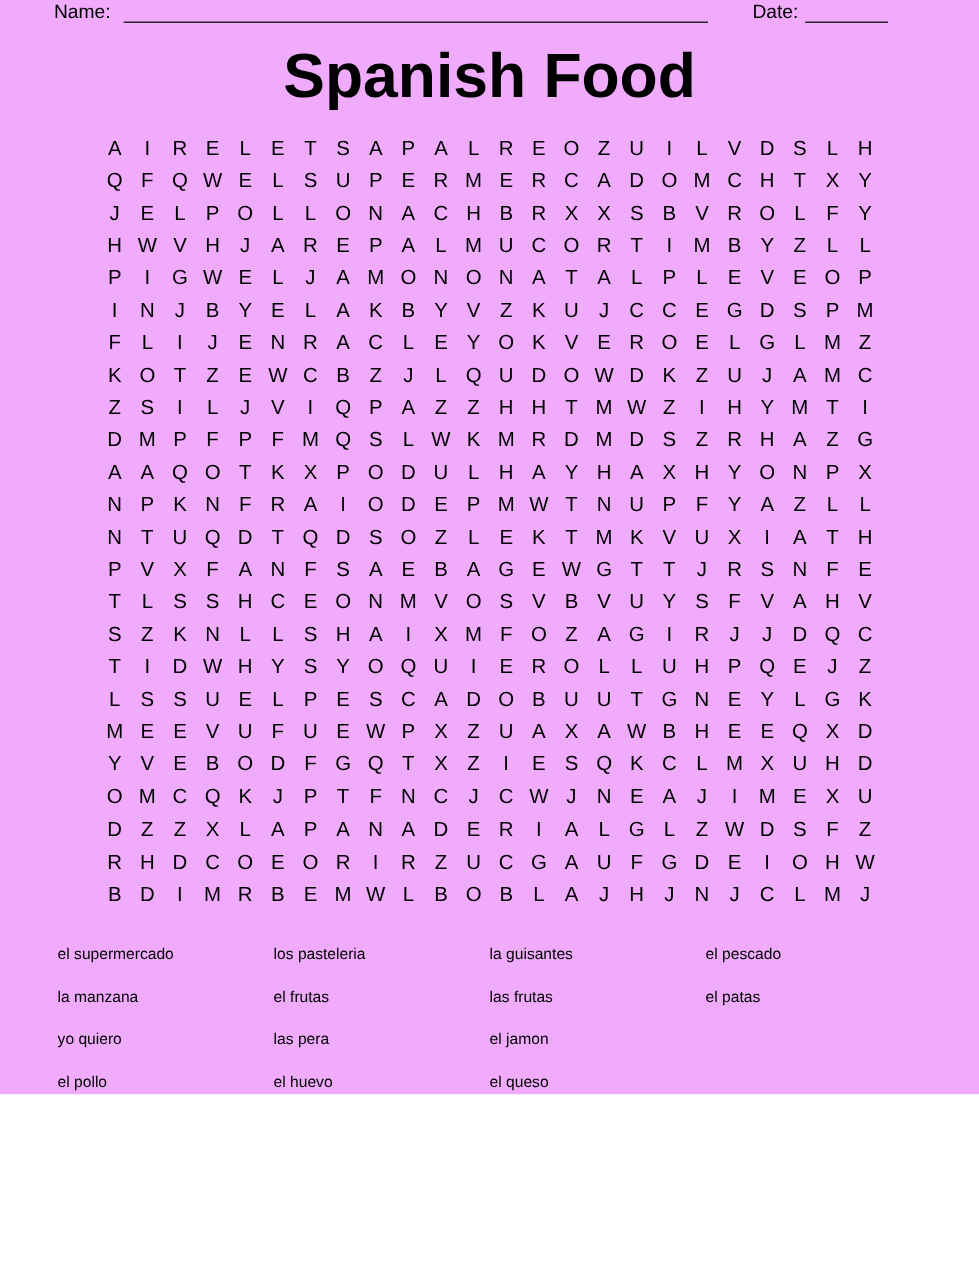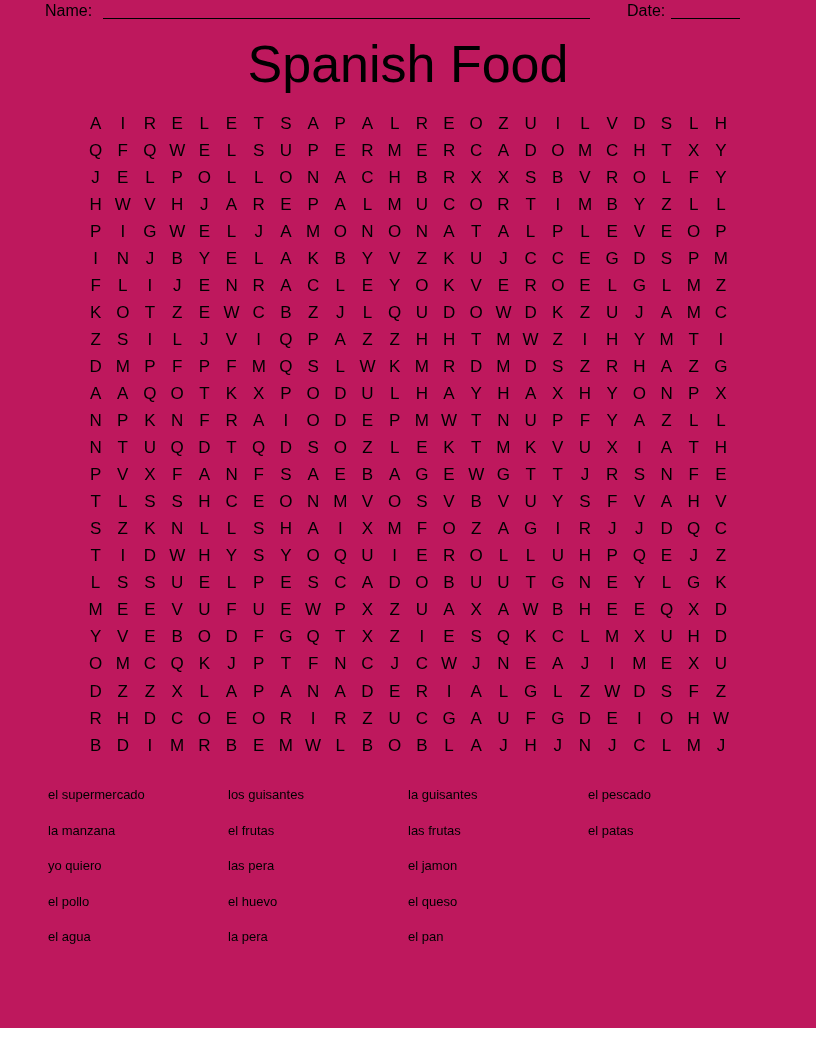--- a/index.html
+++ b/index.html
@@ -5,22 +5,22 @@
   html, body {
     margin: 0;
     padding: 0;
     background: #ffffff;
     font-family: "Liberation Sans", sans-serif;
     color: #000000;
   }
   .page {
     position: relative;
     width: 816px;
-    height: 1028px;
-    background: #be185d;
+    height: 912px;
+    background: #f0abfc;
     overflow: hidden;
   }
   
   .hdr-label {
     position: absolute;
     font-size: 16px;
     line-height: 18px;
     top: 2px;
     white-space: nowrap;
   }
@@ -35,21 +35,21 @@
   .name-line { left: 103px; width: 487px; }
   .date-line { left: 671px; width: 69px; }
   
   .title {
     position: absolute;
     top: 34px;
     left: 0;
     width: 816px;
     text-align: center;
     font-size: 52px;
-    font-weight: 400;
+    font-weight: 700;
     letter-spacing: 0px;
   }
   
   .grid {
     position: absolute;
     left: 82px;
     top: 110px;
     display: grid;
     grid-template-columns: repeat(24, 27.2px);
     grid-auto-rows: 27.05px;
@@ -672,21 +672,21 @@
 
   <div class="word-list">
       <div class="word-col">
         <div class="word">el supermercado</div>
         <div class="word">la manzana</div>
         <div class="word">yo quiero</div>
         <div class="word">el pollo</div>
         <div class="word">el agua</div>
       </div>
       <div class="word-col">
-        <div class="word">los guisantes</div>
+        <div class="word">los pasteleria</div>
         <div class="word">el frutas</div>
         <div class="word">las pera</div>
         <div class="word">el huevo</div>
         <div class="word">la pera</div>
       </div>
       <div class="word-col">
         <div class="word">la guisantes</div>
         <div class="word">las frutas</div>
         <div class="word">el jamon</div>
         <div class="word">el queso</div>

